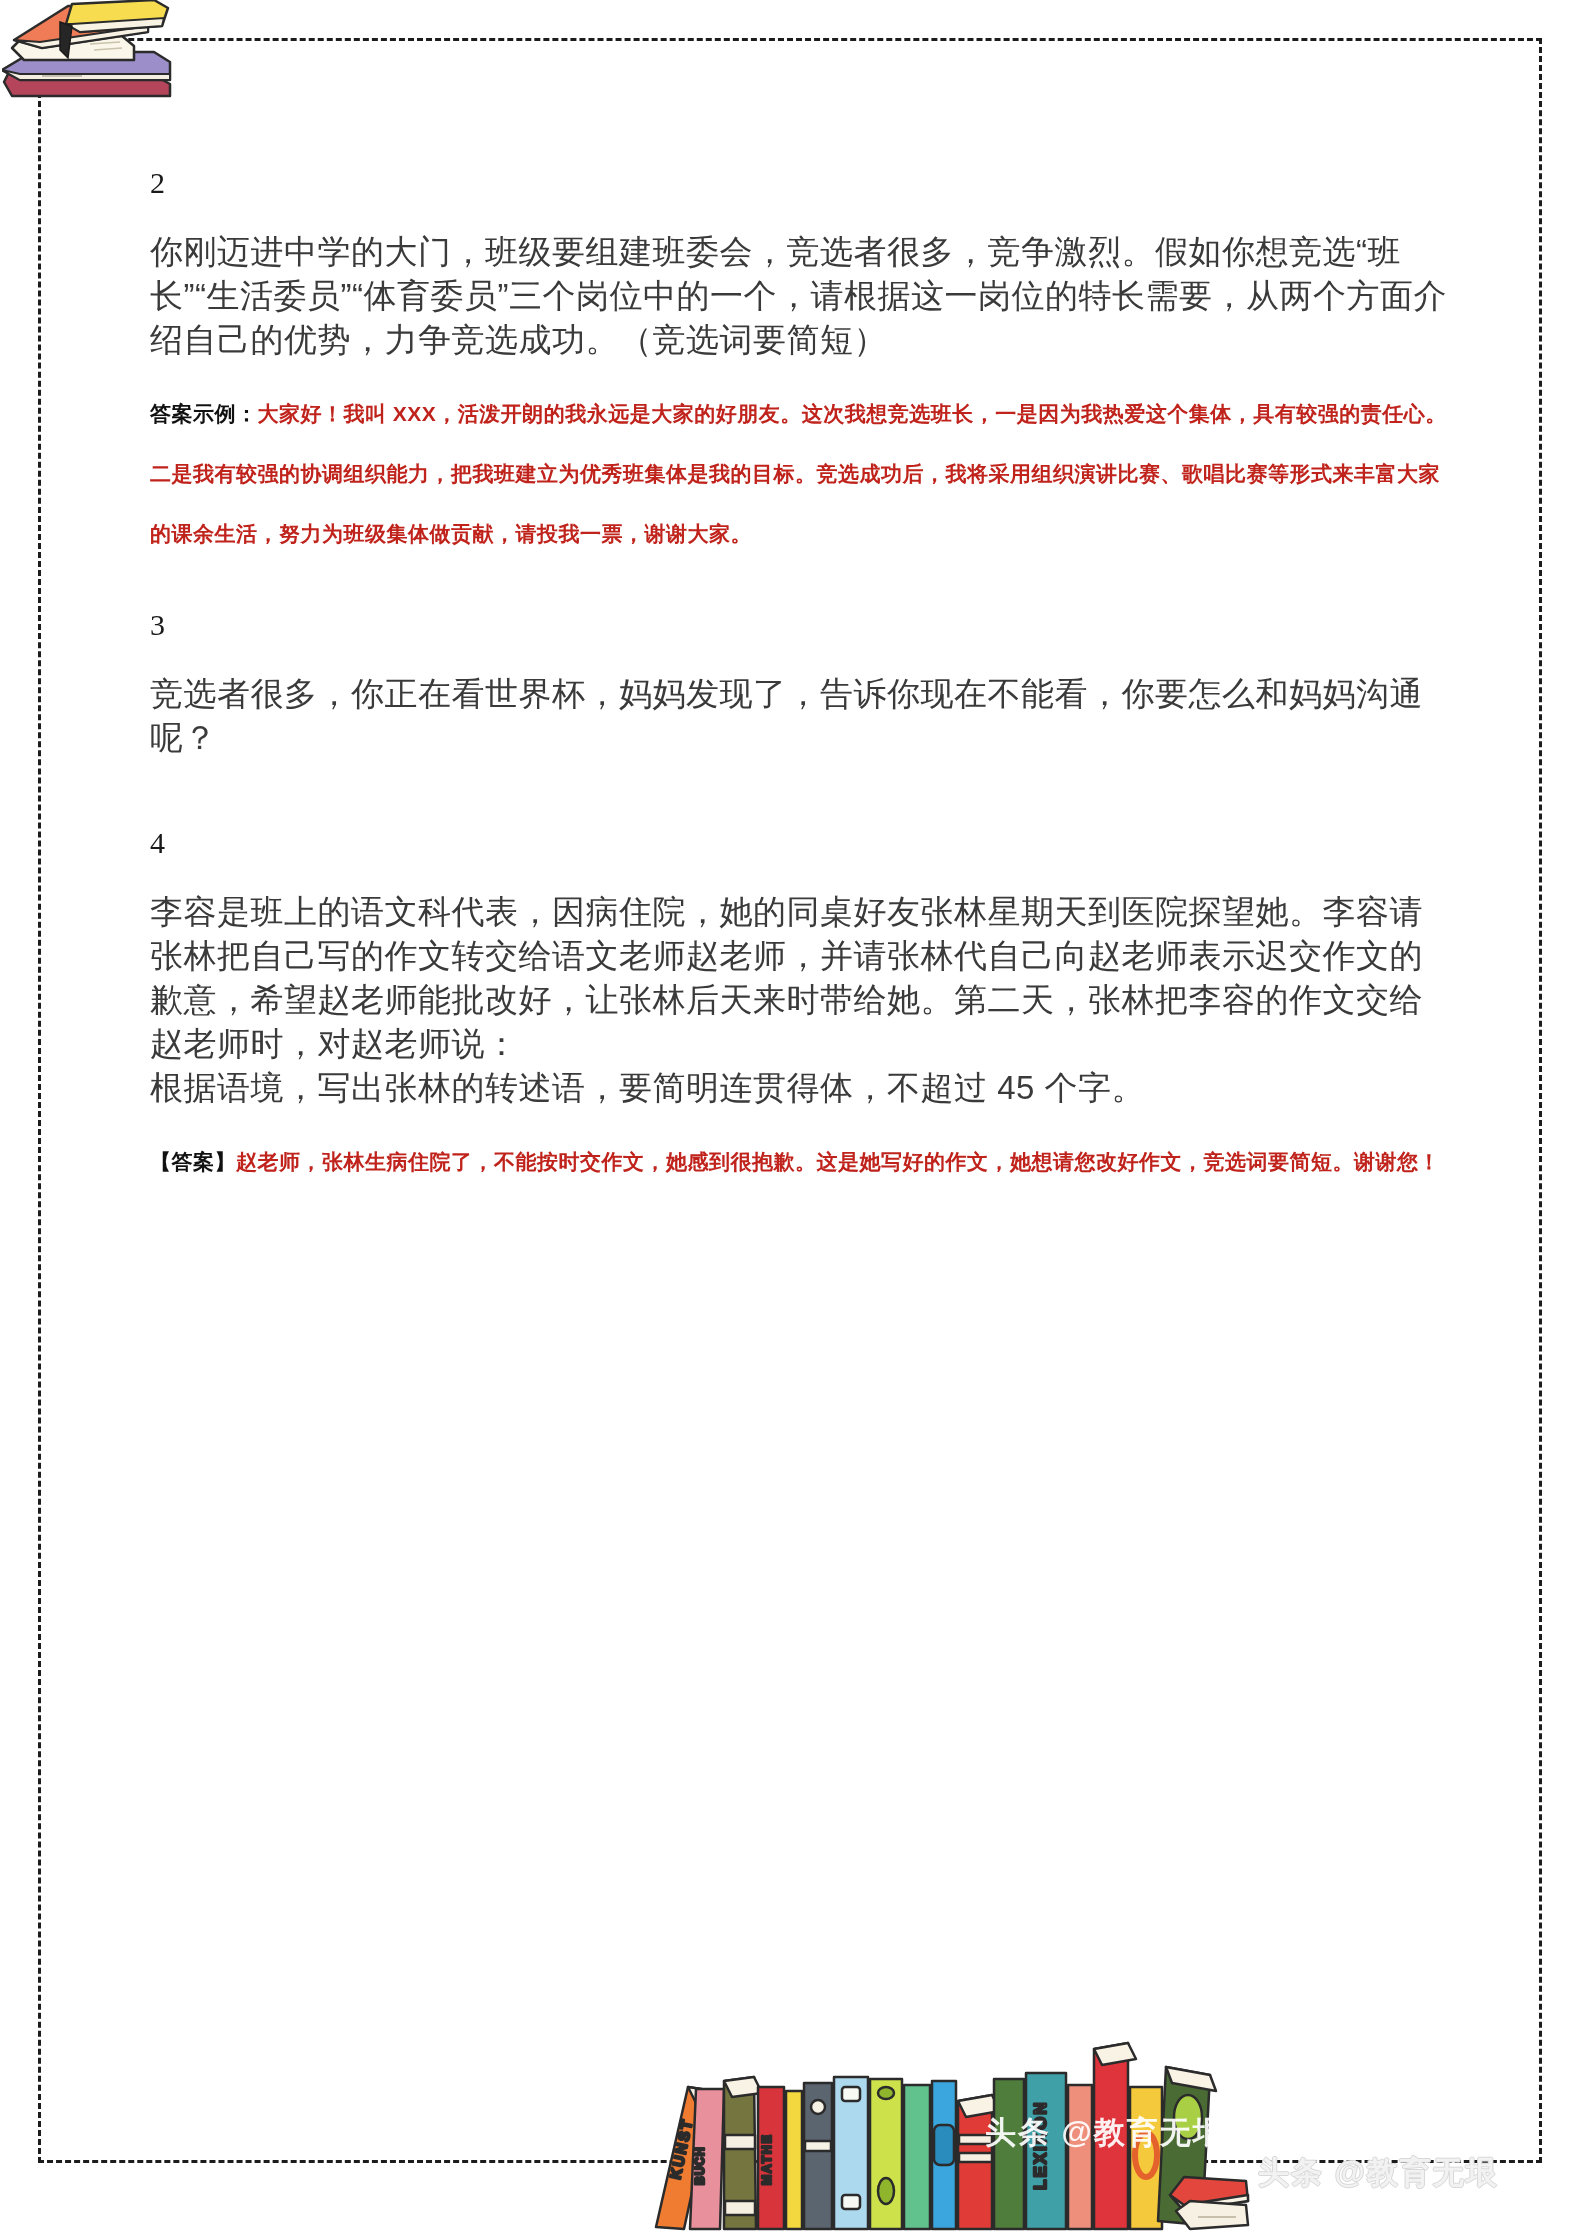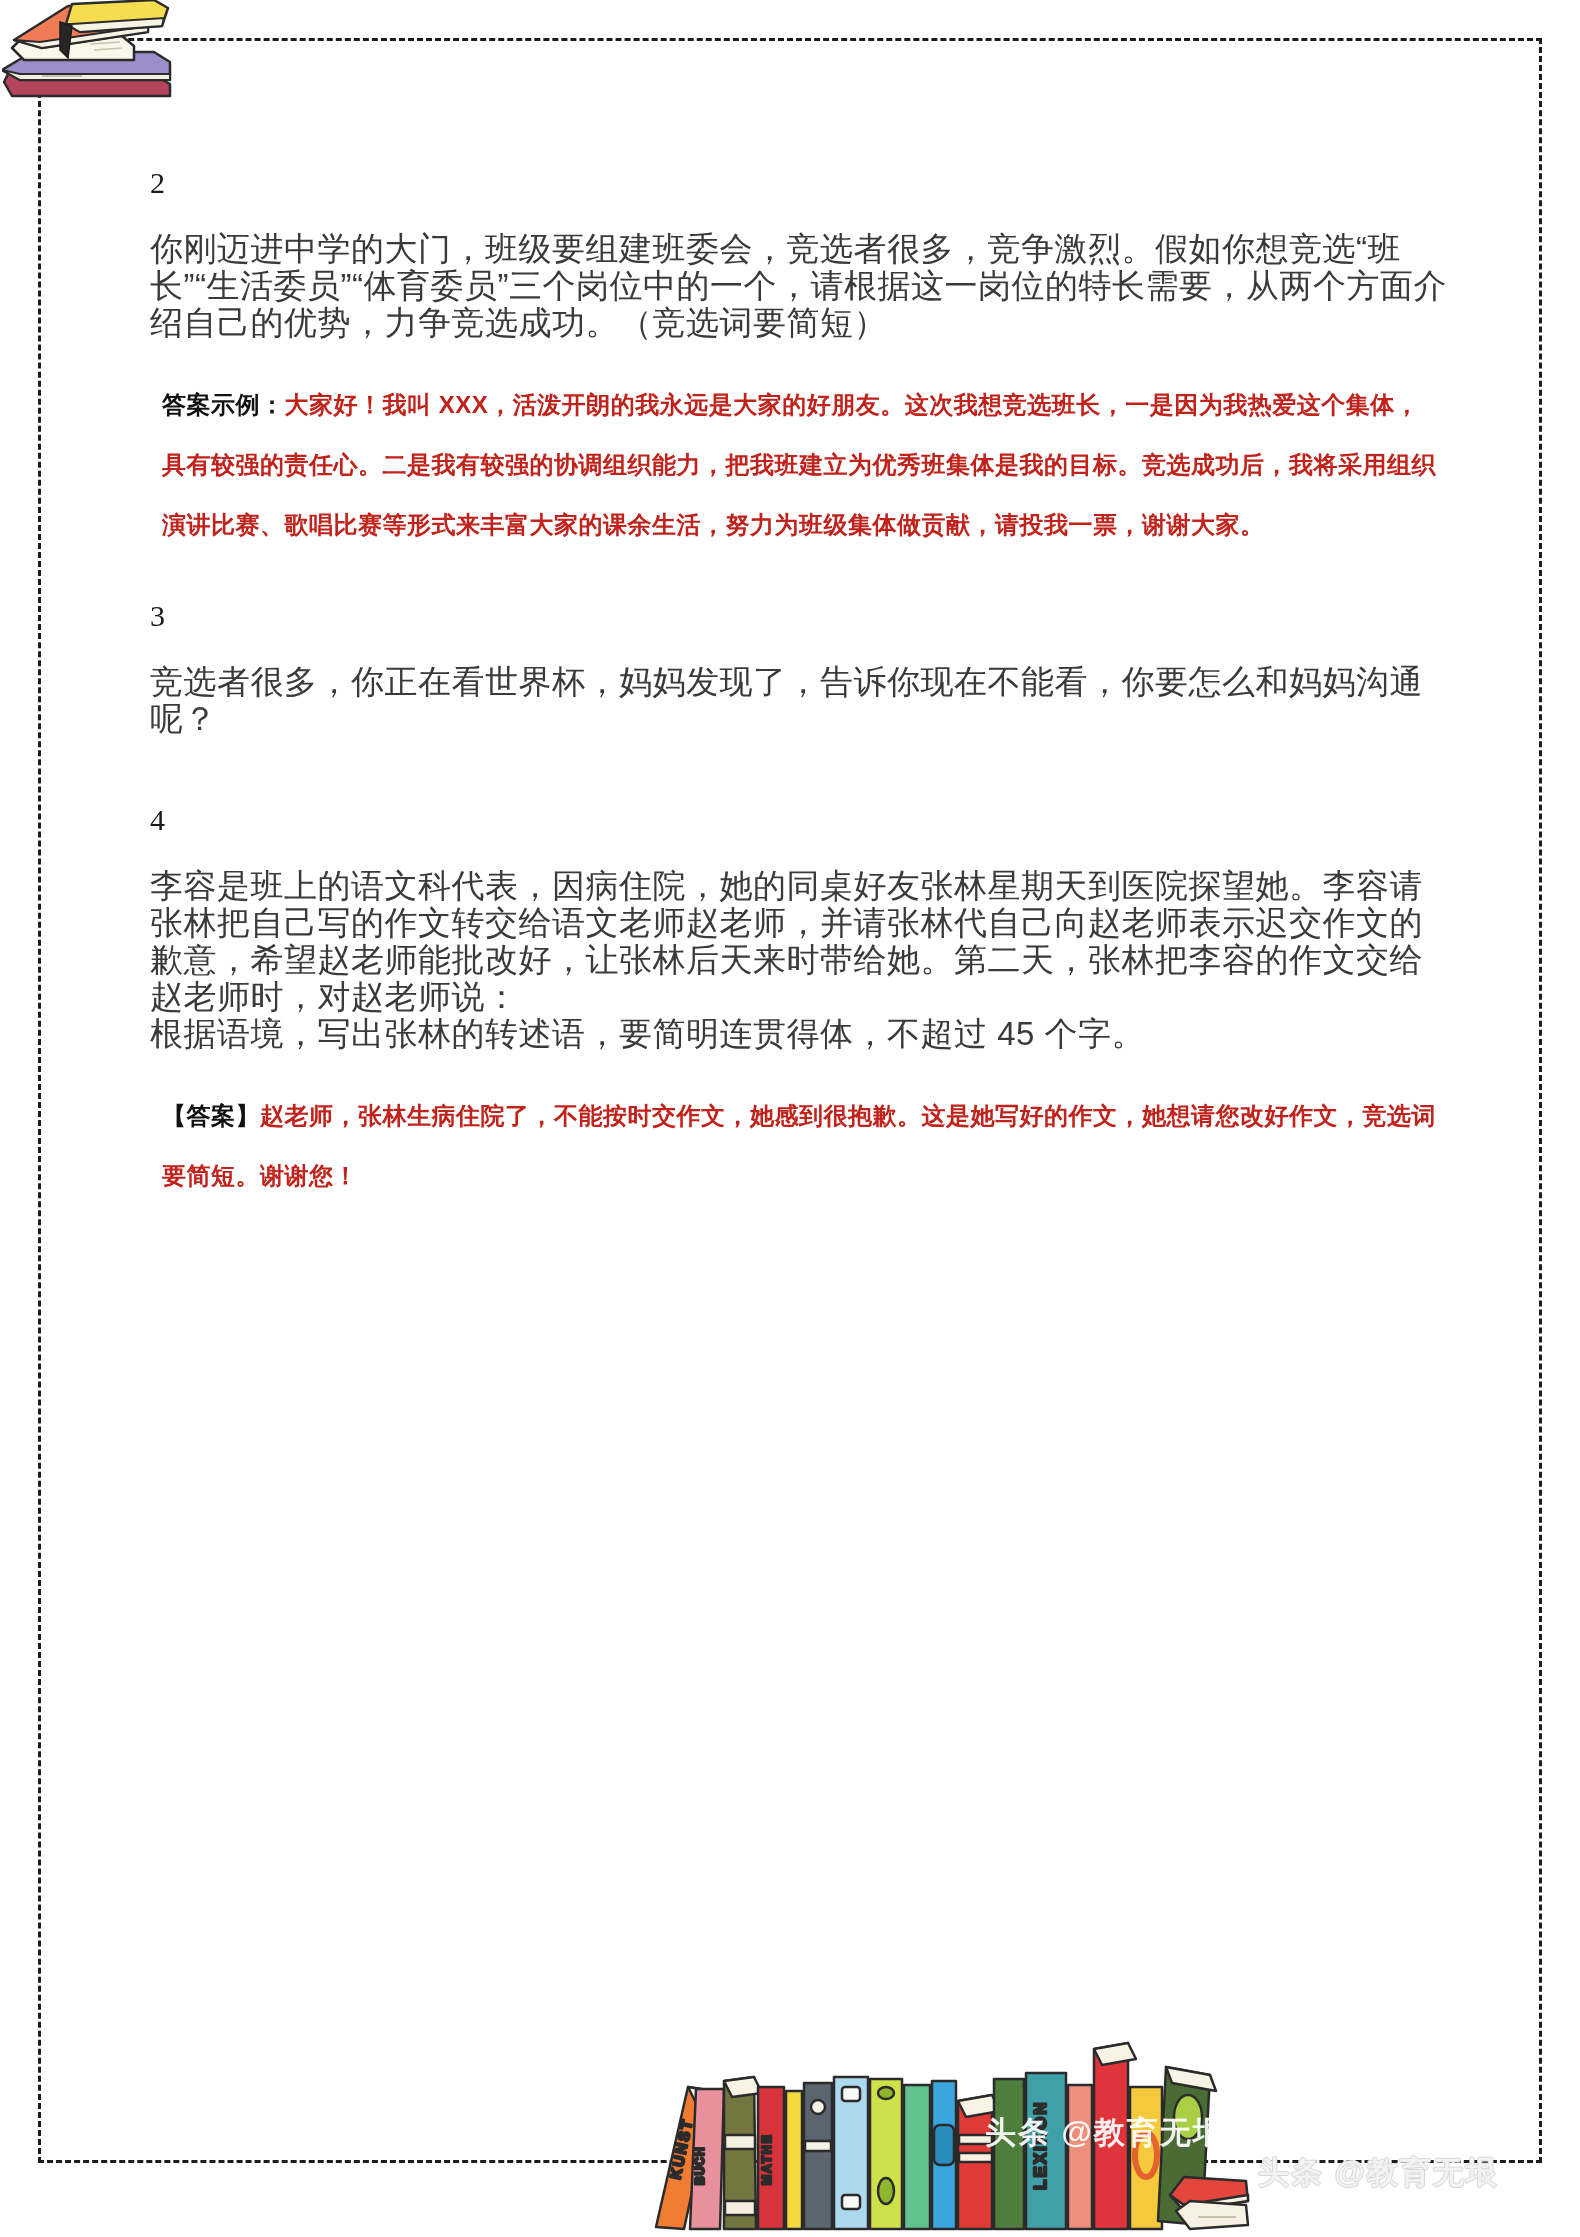--- a/index.html
+++ b/index.html
@@ -41,31 +41,31 @@
     font-size: 30px;
     color: #1a1a1a;
     line-height: 1.0;
     margin: 0 0 32px 0;
     font-family: "Liberation Serif", "DejaVu Serif", serif;
   }
   .gap-before-number { margin-top: 46px; }
 
   .para {
     font-size: 33px;
-    line-height: 37px;
+    line-height: 44px;
     color: #3a3a3a;
     margin: 0;
     letter-spacing: 0.5px;
     word-break: break-all;
   }
 
   .answer-para {
-    font-size: 24px;
+    font-size: 21px;
     line-height: 60px;
-    margin: 12px;
+    margin: 0;
     letter-spacing: 0.5px;
     word-break: break-all;
     font-weight: bold;
   }
   .label-black {
     color: #111111;
     font-weight: bold;
   }
   .red {
     color: #c0231c;

